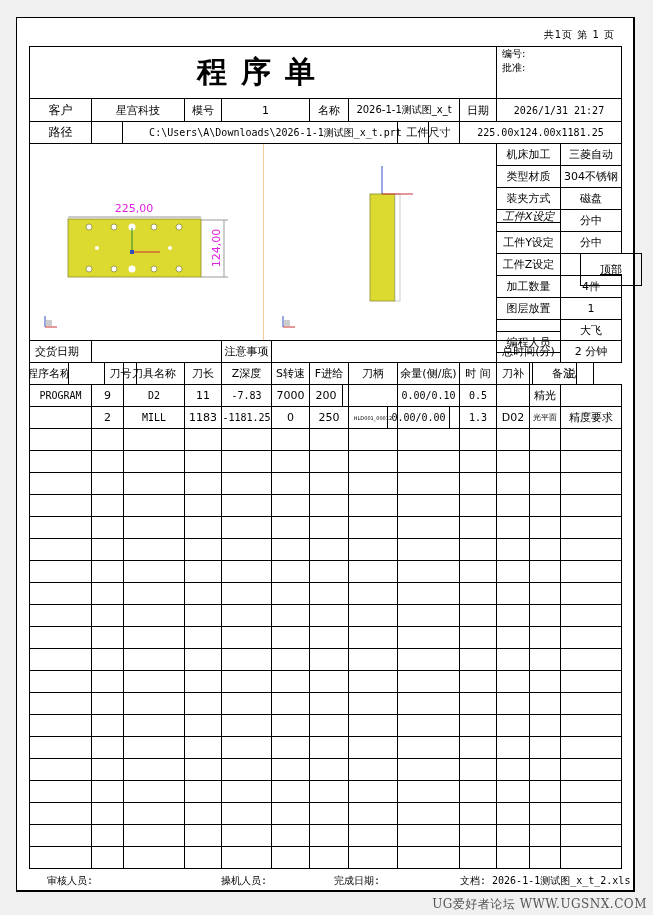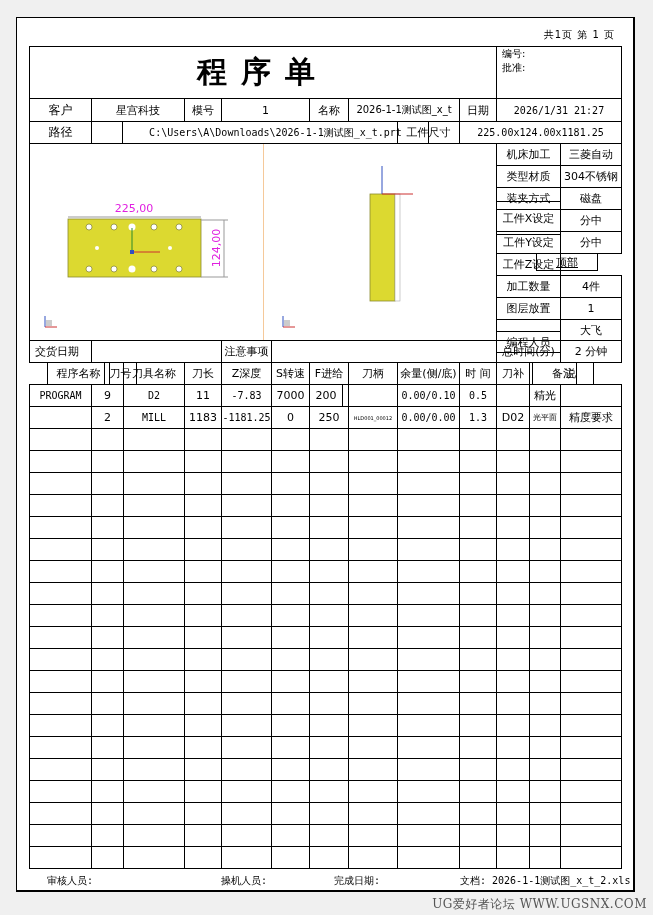--- a/index.html
+++ b/index.html
@@ -85,39 +85,39 @@
           <rect x="254" y="176" width="6" height="6" fill="#ccc"></rect>
         </g>
 </svg>
     </div>
     <div class="cell" style="left: 496px; top: 143px; width: 65px; height: 23px;">机床加工</div>
     <div class="cell" style="left: 560px; top: 143px; width: 62px; height: 23px;">三菱自动</div>
     <div class="cell" style="left: 496px; top: 165px; width: 65px; height: 23px;">类型材质</div>
     <div class="cell" style="left: 560px; top: 165px; width: 62px; height: 23px;">304不锈钢</div>
     <div class="cell" style="left: 496px; top: 187px; width: 65px; height: 23px;">装夹方式</div>
     <div class="cell" style="left: 560px; top: 187px; width: 62px; height: 23px;">磁盘</div>
-    <div class="cell" style="left: 496px; top: 201px; width: 65px; height: 34px;">工件X设定</div>
+    <div class="cell" style="left: 496px; top: 209px; width: 65px; height: 14px; font-style: italic;">工件X设定</div>
     <div class="cell" style="left: 560px; top: 209px; width: 62px; height: 23px;">分中</div>
     <div class="cell" style="left: 496px; top: 231px; width: 65px; height: 23px;">工件Y设定</div>
     <div class="cell" style="left: 560px; top: 231px; width: 62px; height: 23px;">分中</div>
     <div class="cell" style="left: 496px; top: 253px; width: 65px; height: 23px;">工件Z设定</div>
-    <div class="cell" style="left: 536px; top: 253px; width: 62px; height: 18px; text-decoration: underline;">顶部</div>
+    <div class="cell" style="left: 580px; top: 253px; width: 62px; height: 33px; text-decoration: underline;">顶部</div>
     <div class="cell" style="left: 496px; top: 275px; width: 65px; height: 23px;">加工数量</div>
     <div class="cell" style="left: 560px; top: 275px; width: 62px; height: 23px;">4件</div>
     <div class="cell" style="left: 496px; top: 297px; width: 65px; height: 23px;">图层放置</div>
     <div class="cell" style="left: 560px; top: 297px; width: 62px; height: 23px;">1</div>
     <div class="cell" style="left: 496px; top: 331px; width: 65px; height: 22px;">编程人员</div>
     <div class="cell" style="left: 560px; top: 319px; width: 62px; height: 22px;">大飞</div>
     <div class="cell left" style="left: 29px; top: 340px; width: 63px; height: 23px;">交货日期</div>
     <div class="cell" style="left: 91px; top: 340px; width: 131px; height: 23px;"></div>
     <div class="cell" style="left: 221px; top: 340px; width: 51px; height: 23px;">注意事项</div>
     <div class="cell" style="left: 271px; top: 340px; width: 226px; height: 23px;"></div>
     <div class="cell" style="left: 496px; top: 340px; width: 65px; height: 23px;">总时间(分)</div>
     <div class="cell" style="left: 560px; top: 340px; width: 62px; height: 23px;">2 分钟</div>
-    <div class="cell" style="left: 47px; top: 362px; width: 63px; height: 23px; text-align: center;">程序名称</div>
+    <div class="cell" style="left: 29px; top: 362px; width: 40px; height: 23px; text-align: center;">程序名称</div>
     <div class="cell" style="left: 104px; top: 362px; width: 33px; height: 23px;">刀号</div>
     <div class="cell" style="left: 123px; top: 362px; width: 62px; height: 23px;">刀具名称</div>
     <div class="cell" style="left: 184px; top: 362px; width: 38px; height: 23px;">刀长</div>
     <div class="cell" style="left: 221px; top: 362px; width: 51px; height: 23px;">Z深度</div>
     <div class="cell" style="left: 271px; top: 362px; width: 39px; height: 23px;">S转速</div>
     <div class="cell" style="left: 309px; top: 362px; width: 40px; height: 23px;">F进给</div>
     <div class="cell" style="left: 348px; top: 362px; width: 50px; height: 23px;">刀柄</div>
     <div class="cell" style="left: 397px; top: 362px; width: 63px; height: 23px;">余量(侧/底)</div>
     <div class="cell" style="left: 459px; top: 362px; width: 38px; height: 23px;">时 间</div>
     <div class="cell" style="left: 496px; top: 362px; width: 34px; height: 23px;">刀补</div>
@@ -137,21 +137,21 @@
     <div class="cell" style="left: 529px; top: 384px; width: 32px; height: 23px;">精光</div>
     <div class="cell" style="left: 560px; top: 384px; width: 62px; height: 23px;"></div>
     <div class="cell mono" style="left: 29px; top: 406px; width: 63px; height: 23px;"></div>
     <div class="cell" style="left: 91px; top: 406px; width: 33px; height: 23px;">2</div>
     <div class="cell mono" style="left: 123px; top: 406px; width: 62px; height: 23px;">MILL</div>
     <div class="cell" style="left: 184px; top: 406px; width: 38px; height: 23px;">1183</div>
     <div class="cell mono" style="left: 221px; top: 406px; width: 51px; height: 23px;">-1181.25</div>
     <div class="cell" style="left: 271px; top: 406px; width: 39px; height: 23px;">0</div>
     <div class="cell" style="left: 309px; top: 406px; width: 40px; height: 23px;">250</div>
     <div class="cell small" style="left: 348px; top: 406px; width: 50px; height: 23px; font-size: 5px;">HLD001_00012</div>
-    <div class="cell mono" style="left: 397px; top: 406px; width: 63px; height: 23px;">0.00/0.00</div>
+    <div class="cell mono" style="left: 387px; top: 406px; width: 63px; height: 23px;">0.00/0.00</div>
     <div class="cell mono" style="left: 459px; top: 406px; width: 38px; height: 23px;">1.3</div>
     <div class="cell" style="left: 496px; top: 406px; width: 34px; height: 23px;">D02</div>
     <div class="cell small" style="left: 529px; top: 406px; width: 32px; height: 23px; font-size: 8px;">光平面</div>
     <div class="cell" style="left: 560px; top: 406px; width: 62px; height: 23px;">精度要求</div>
     <div class="cell" style="left: 29px; top: 428px; width: 63px; height: 23px;"></div>
     <div class="cell" style="left: 91px; top: 428px; width: 33px; height: 23px;"></div>
     <div class="cell" style="left: 123px; top: 428px; width: 62px; height: 23px;"></div>
     <div class="cell" style="left: 184px; top: 428px; width: 38px; height: 23px;"></div>
     <div class="cell" style="left: 221px; top: 428px; width: 51px; height: 23px;"></div>
     <div class="cell" style="left: 271px; top: 428px; width: 39px; height: 23px;"></div>

